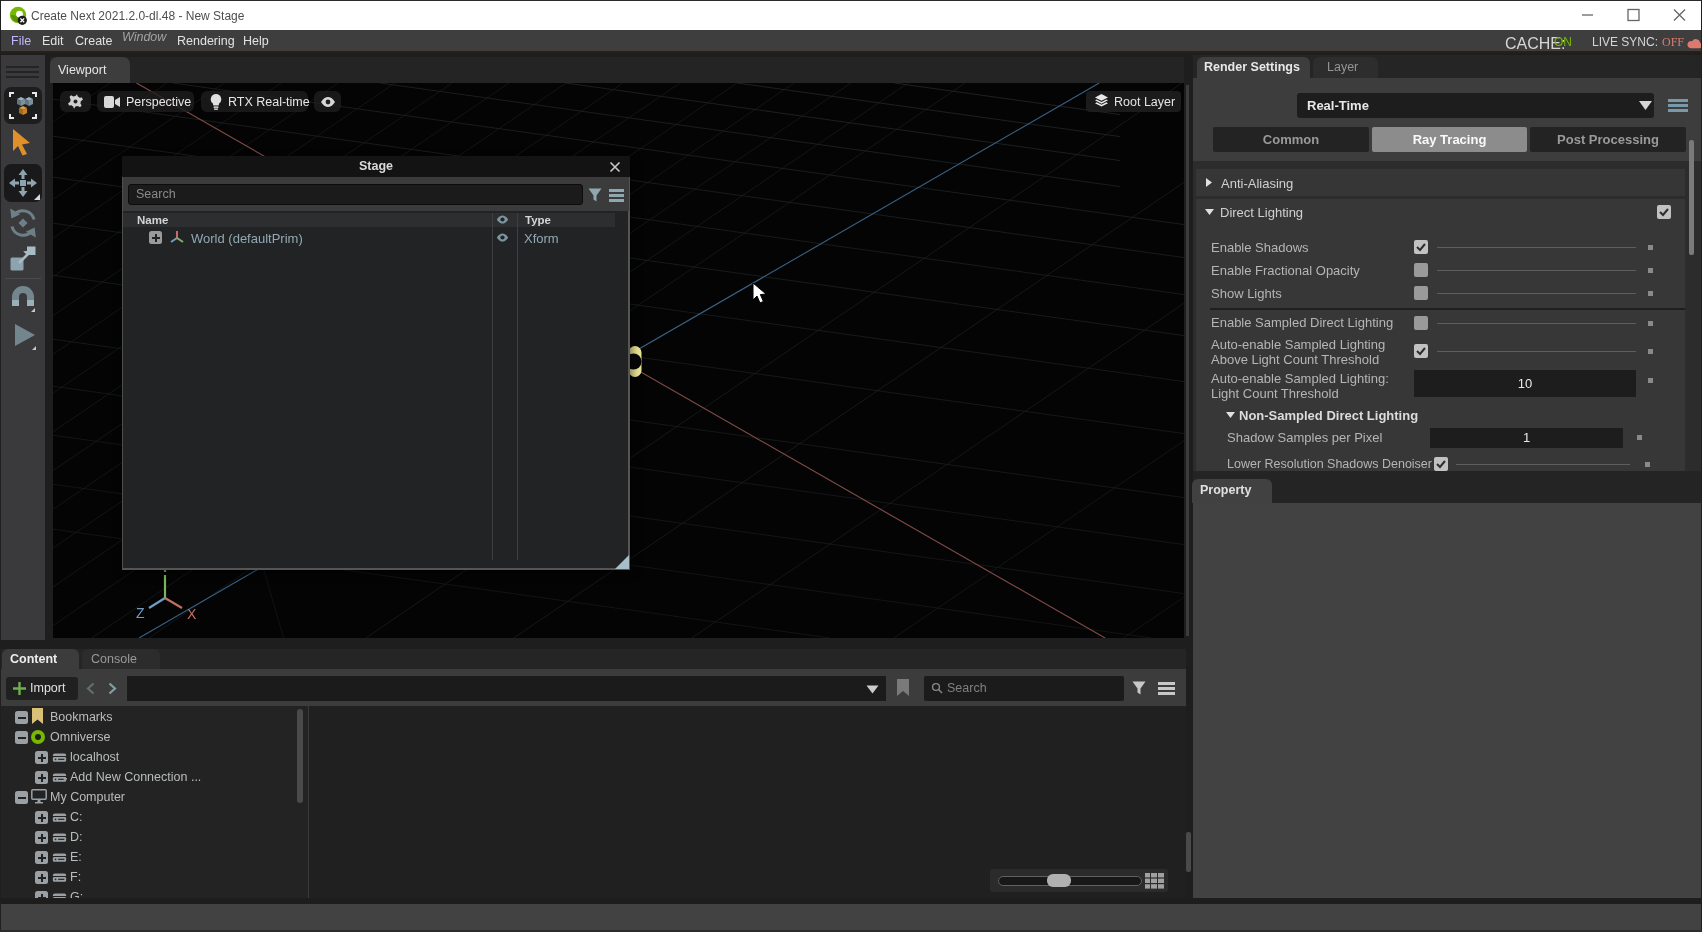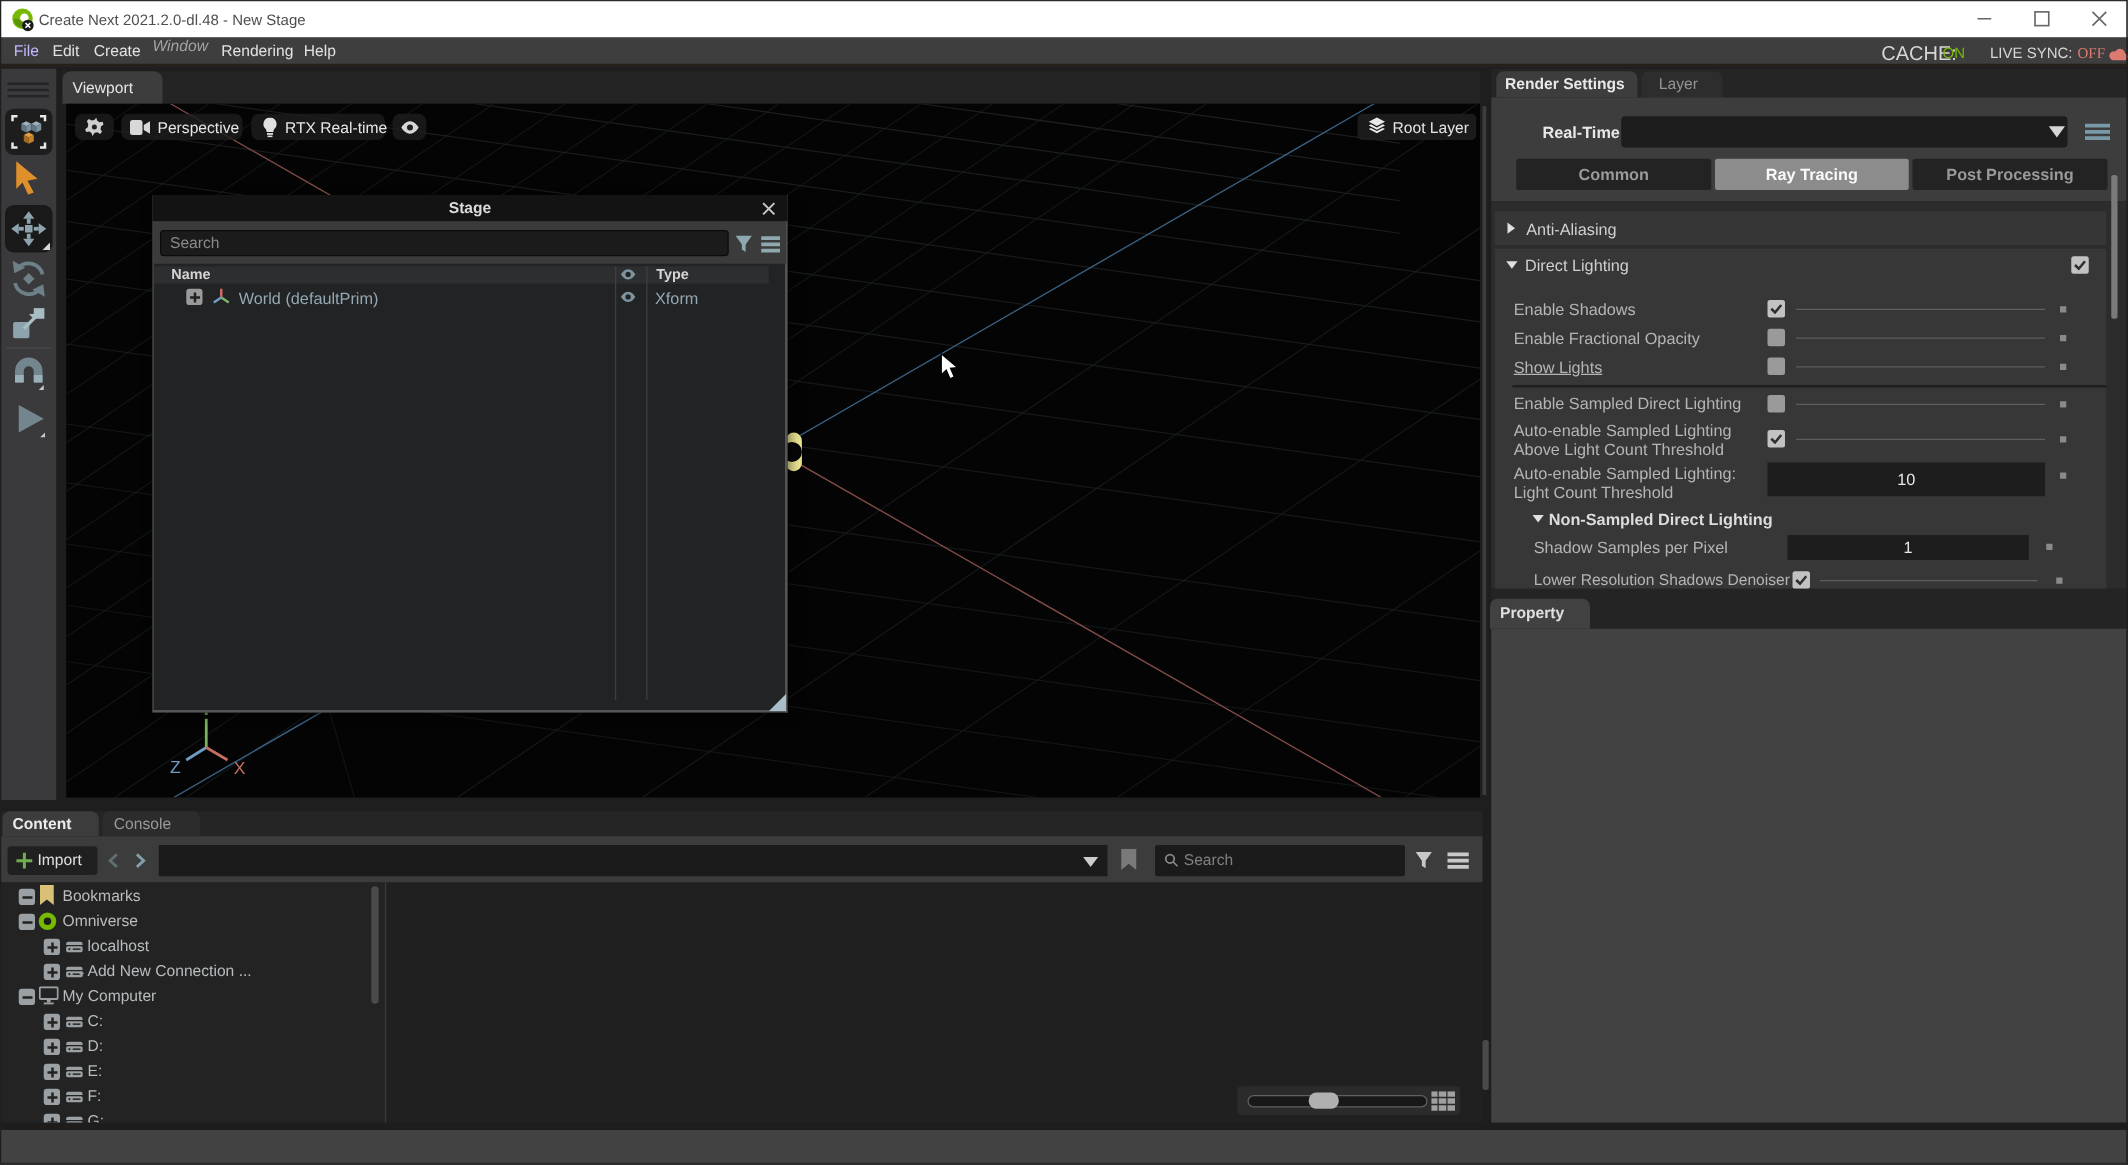--- a/index.html
+++ b/index.html
@@ -255,21 +255,21 @@
 
 <div class="abs" style="left:1193px;top:55px;width:509px;height:23px;background:#252525;"></div>
 <div class="abs" style="left:1197px;top:57px;width:113px;height:21px;background:#3d3d3d;border-radius:6px 6px 0 0;"></div>
 <div class="abs" style="left:1204px;top:60px;font-size:12.5px;font-weight:bold;color:#e8e8e8;">Render Settings</div>
 <div class="abs" style="left:1313px;top:57px;width:65px;height:21px;background:#2d2d2d;border-radius:6px 6px 0 0;"></div>
 <div class="abs" style="left:1327px;top:60px;font-size:12.5px;color:#949494;">Layer</div>
 <div class="abs" style="left:1193px;top:78px;width:509px;height:83px;background:#3d3d3d;"></div>
 <div class="abs" style="left:1193px;top:161px;width:509px;height:310px;background:#2c2c2c;"></div>
 <div class="abs" style="left:1264px;top:98px;font-size:13px;font-weight:bold;color:#ec4899;margin-top:28px;">Renderer</div>
 <div class="abs" style="left:1297px;top:93px;width:357px;height:25px;background:#1d1d1d;border-radius:3px;"></div>
-<div class="abs" style="left:1234px;top:98px;font-size:13px;font-weight:bold;color:#e8e8e8;">Real-Time</div>
+<div class="abs" style="left:1307px;top:98px;font-size:13px;font-weight:bold;color:#e8e8e8;">Real-Time</div>
 <svg class="abs" style="left:1638px;top:100px" width="15" height="11" viewBox="0 0 15 11">
     <path d="M1 1 h13 l-6.5 9z" fill="#d6d6d6"></path>
   </svg>
 <div class="abs" style="left:1668px;top:99px;width:20px;height:3px;background:#7a99a8;"></div>
 <div class="abs" style="left:1668px;top:104px;width:20px;height:3px;background:#7a99a8;"></div>
 <div class="abs" style="left:1668px;top:109px;width:20px;height:3px;background:#7a99a8;"></div>
 <div class="abs" style="left:1213px;top:127px;width:156px;height:25px;background:#232323;border-radius:2px;text-align:center;line-height:25px;font-size:13px;font-weight:bold;color:#9a9a9a;">Common</div>
 <div class="abs" style="left:1372px;top:127px;width:155px;height:25px;background:#8c8c8c;border-radius:2px;text-align:center;line-height:25px;font-size:13px;font-weight:bold;color:#fafafa;">Ray Tracing</div>
 <div class="abs" style="left:1530px;top:127px;width:156px;height:25px;background:#232323;border-radius:2px;text-align:center;line-height:25px;font-size:13px;font-weight:bold;color:#9a9a9a;">Post Processing</div>
 
@@ -292,21 +292,21 @@
 <div class="abs" style="left:1414px;top:240px;width:14px;height:14px;background:#c2c2c2;border-radius:2px;"></div>
 <svg class="abs" style="left:1414px;top:240px" width="14" height="14" viewBox="0 0 14 14">
     <path d="M3 7 l3 3 l5 -6" stroke="#2e2e2e" stroke-width="2" fill="none"></path>
   </svg>
 <div class="abs" style="left:1437px;top:247px;width:199px;height:1px;background:#5e5e5e;"></div>
 <div class="abs" style="left:1648px;top:245px;width:5px;height:5px;background:#8a8a8a;"></div>
 <div class="abs" style="left:1211px;top:263px;font-size:13px;color:#b5b5b5;">Enable Fractional Opacity</div>
 <div class="abs" style="left:1414px;top:263px;width:14px;height:14px;background:#9a9a9a;border-radius:2px;"></div>
 <div class="abs" style="left:1437px;top:270px;width:199px;height:1px;background:#5e5e5e;"></div>
 <div class="abs" style="left:1648px;top:268px;width:5px;height:5px;background:#8a8a8a;"></div>
-<div class="abs" style="left:1211px;top:286px;font-size:13px;color:#b5b5b5;text-decoration:underline;">Show Lights</div>
+<div class="abs" style="left:1211px;top:286px;font-size:13px;color:#b5b5b5;">Show Lights</div>
 <div class="abs" style="left:1414px;top:286px;width:14px;height:14px;background:#9a9a9a;border-radius:2px;"></div>
 <div class="abs" style="left:1437px;top:293px;width:199px;height:1px;background:#5e5e5e;"></div>
 <div class="abs" style="left:1648px;top:291px;width:5px;height:5px;background:#8a8a8a;"></div>
 <div class="abs" style="left:1210px;top:308px;width:475px;height:1.5px;background:#1f1f1f;"></div>
 <div class="abs" style="left:1211px;top:315px;font-size:13px;color:#b5b5b5;">Enable Sampled Direct Lighting</div>
 <div class="abs" style="left:1414px;top:316px;width:14px;height:14px;background:#9a9a9a;border-radius:2px;"></div>
 <div class="abs" style="left:1437px;top:323px;width:199px;height:1px;background:#5e5e5e;"></div>
 <div class="abs" style="left:1648px;top:321px;width:5px;height:5px;background:#8a8a8a;"></div>
 <div class="abs" style="left:1211px;top:338px;width:178px;font-size:13px;color:#b5b5b5;line-height:14.5px;">Auto-enable Sampled Lighting Above Light Count Threshold</div>
 <div class="abs" style="left:1414px;top:344px;width:14px;height:14px;background:#c2c2c2;border-radius:2px;"></div>

